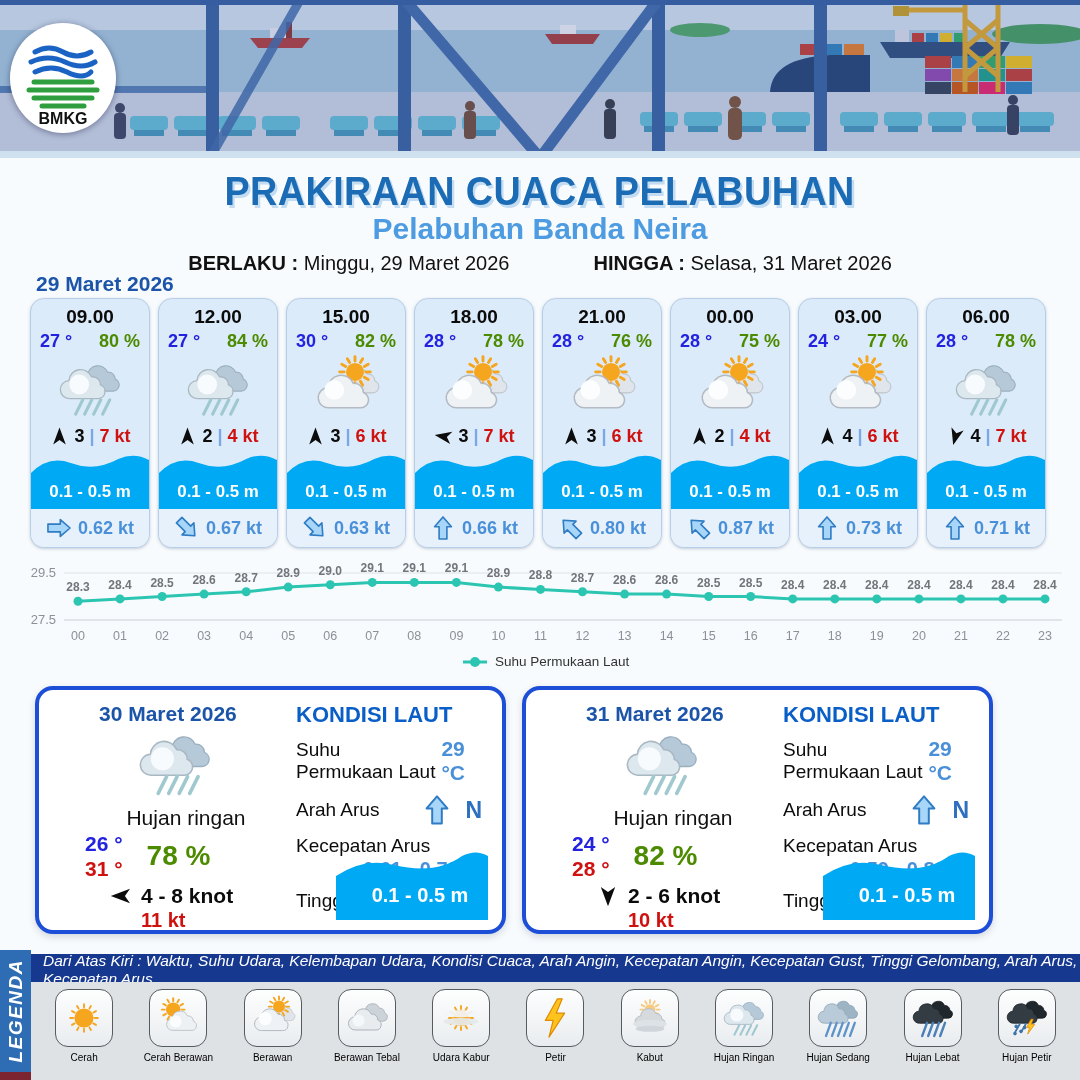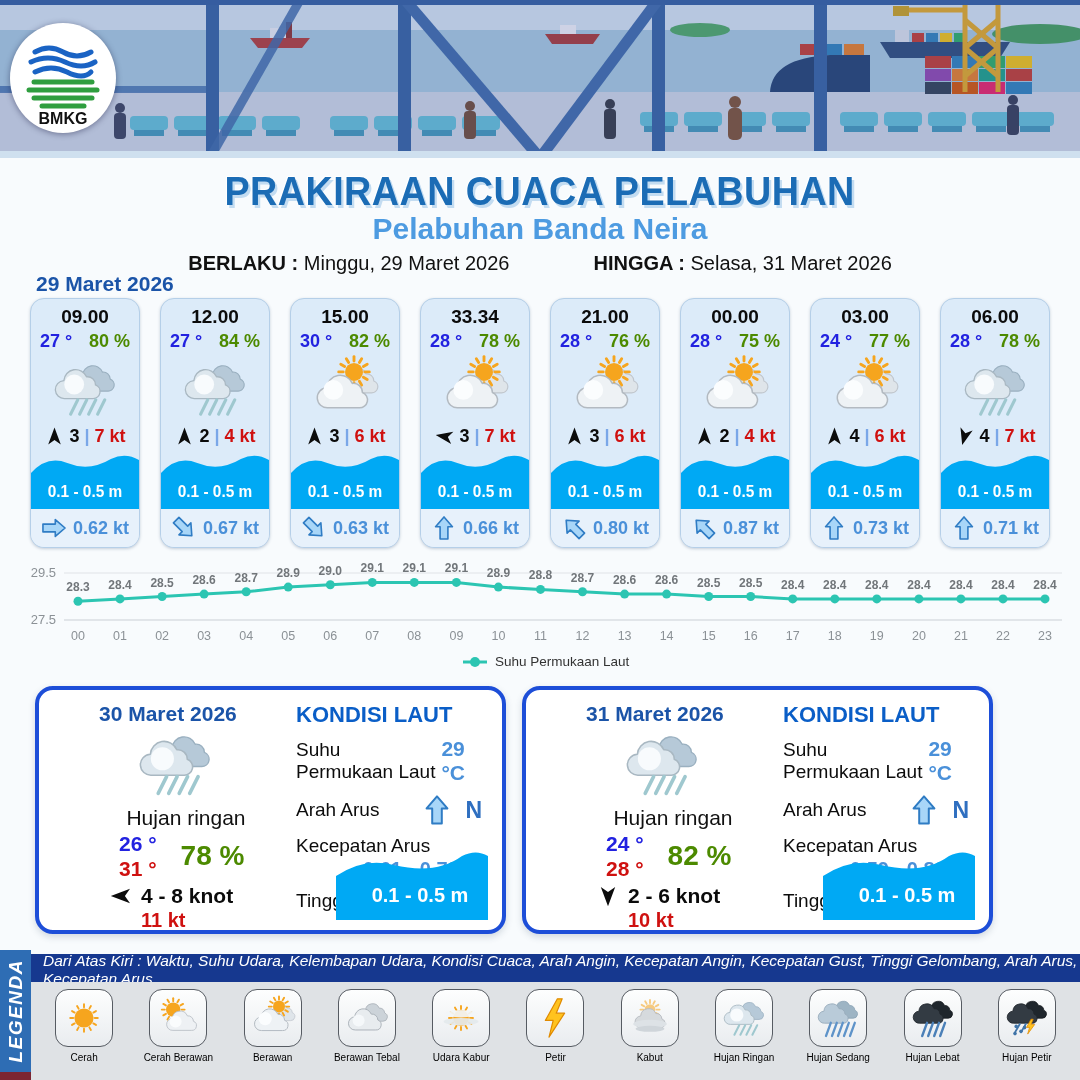--- a/index.html
+++ b/index.html
@@ -19,21 +19,21 @@
   .title-main{position:absolute;top:168px;width:100%;text-align:center;color:#1b6cb5;}
   .title-main span{display:inline-block;transform:scaleX(.92);font-size:41px;font-weight:800;letter-spacing:.5px;
     text-shadow:2.5px 2.5px 0 #c3dcf1, -1px -1px 0 #ffffff;}
   .subtitle{position:absolute;top:212px;width:100%;text-align:center;font-size:30px;font-weight:bold;color:#4d9be1;}
   .valid-row{position:absolute;top:252px;width:100%;display:flex;justify-content:center;gap:84px;font-size:20px;color:#111;}
   .vlabel{font-weight:bold;}
 
   .fdate{position:absolute;left:36px;top:272px;font-size:21px;font-weight:bold;color:#1b54a8;}
 
   
-  .cards{position:absolute;left:30px;top:298px;width:1020px;display:flex;gap:20px;}
+  .cards{position:absolute;left:30px;top:298px;width:1020px;display:flex;gap:8px;}
   .card{position:relative;width:120px;height:250px;background:#dcebf9;border:1.5px solid #b5cfe8;border-radius:14px;
     overflow:hidden;box-shadow:0 1px 3px rgba(40,70,110,.25);}
   .c-time{margin-top:7px;text-align:center;font-size:19px;font-weight:bold;color:#0b0b0b;}
   .c-temp{display:flex;justify-content:space-between;padding:0 9px;margin-top:3px;font-size:18px;font-weight:bold;}
   .t-blue{color:#2222e0;} .t-green{color:#4c8a00;} .t-red{color:#cf1110;}
   .c-ic{display:flex;justify-content:center;margin-top:1px;}
   .c-wind{position:absolute;top:127px;left:0;right:0;display:flex;align-items:center;justify-content:center;gap:4px;
     font-size:18px;font-weight:bold;color:#0b0b0b;}
   .wsep{color:#7aa7e8;font-weight:bold;margin:0 1px;}
   .wave-band{position:absolute;left:0;bottom:38px;width:100%;height:58px;display:block;}
@@ -45,21 +45,21 @@
   .chart{position:absolute;left:0;top:554px;width:1080px;height:126px;}
 
   
   .daily{position:absolute;left:35px;top:686px;width:1010px;display:flex;gap:16px;}
   .dcard{width:471px;height:248px;background:#ffffff;border:4px solid #1d4ed8;border-radius:18px;
     box-shadow:0 3px 7px rgba(40,60,90,.18);display:flex;overflow:hidden;padding-left:24px;}
   .d-left{width:225px;padding-left:22px;flex-shrink:0;}
   .d-date{margin-top:12px;margin-left:14px;font-size:21px;font-weight:bold;color:#1b54a8;}
   .d-ic{margin-left:48px;margin-top:-4px;height:82px;}
   .d-cond{width:190px;margin-left:6px;margin-top:2px;text-align:center;font-size:21px;color:#111;}
-  .d-temps{display:flex;align-items:center;margin-left:34px;margin-top:1px;}
+  .d-temps{display:flex;align-items:center;margin-top:1px;}
   .d-tcol{display:flex;flex-direction:column;font-size:21px;font-weight:bold;line-height:1.2;}
   .d-hum{font-size:28px;font-weight:bold;margin-left:24px;}
   .d-wind{display:flex;align-items:center;gap:8px;margin-left:24px;margin-top:3px;font-size:21px;font-weight:bold;color:#0b0b0b;}
   .d-gust{margin-left:56px;margin-top:1px;font-size:20px;font-weight:bold;}
   .d-right{position:relative;flex:1;padding:4px 20px 0 8px;}
   .sea-head{margin-top:8px;font-size:22px;font-weight:bold;color:#0a5ec7;}
   .sea-row{display:flex;justify-content:space-between;align-items:center;margin-top:9px;}
   .sl{font-size:19px;color:#0c0c0c;}
   .sv{font-size:21px;font-weight:bold;color:#4a90d9;}
   .dirv{display:flex;align-items:center;}
@@ -379,21 +379,21 @@
             <svg width="26" height="26" viewBox="0 0 40 40" style="display:block">
               <g transform="rotate(135 20 20)">
                 <path d="M20 3 L33 18 L26 18 L26 37 L14 37 L14 18 L7 18 Z" fill="#a8d6f8" stroke="#2f7cc4" stroke-width="2.5" stroke-linejoin="round"></path>
               </g>
             </svg>
           </span>
         <span>0.63 kt</span>
       </div>
       </div>
       <div class="card">
-      <div class="c-time">33.34</div>
+      <div class="c-time">18.00</div>
       <div class="c-temp">
         <span class="t-blue">28 °</span>
         <span class="t-green">78 %</span>
       </div>
       <div class="c-ic">
           <svg width="72" height="72" viewBox="0 0 80 80">
             <g transform="translate(32 14) scale(0.92)">
               <path d="M11 33 a9.5 9.5 0 0 1 -1 -19 a12.5 12.5 0 0 1 24 -4 a8.5 8.5 0 0 1 9.5 8.5 a7.5 7.5 0 0 1 -3 14.5 z" fill="#dfe5ea" stroke="#c0c6cd" stroke-width="1.4" stroke-linejoin="round"></path>
             </g>
             <circle cx="50" cy="21" r="10" fill="#f6a51e"></circle>

